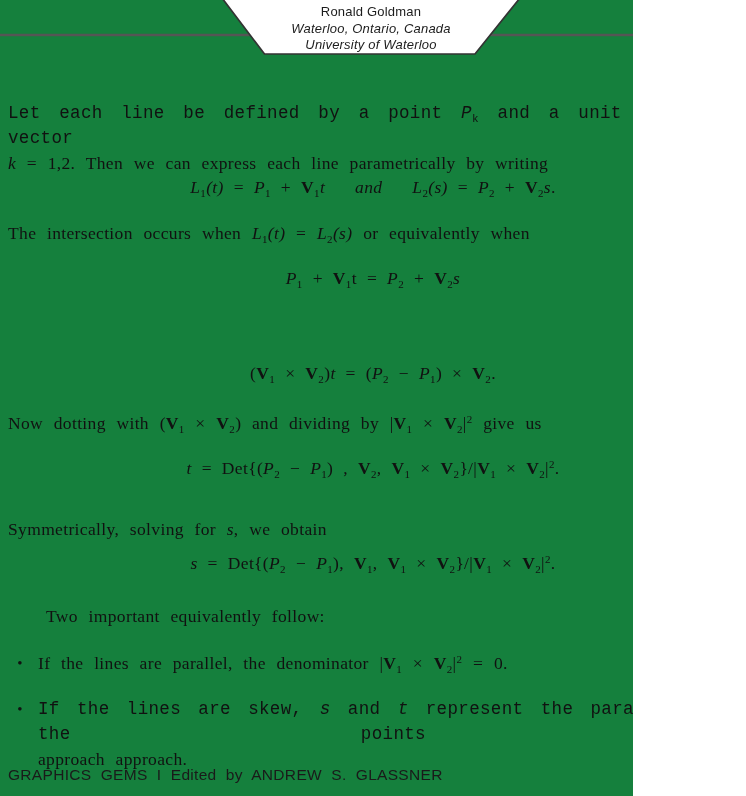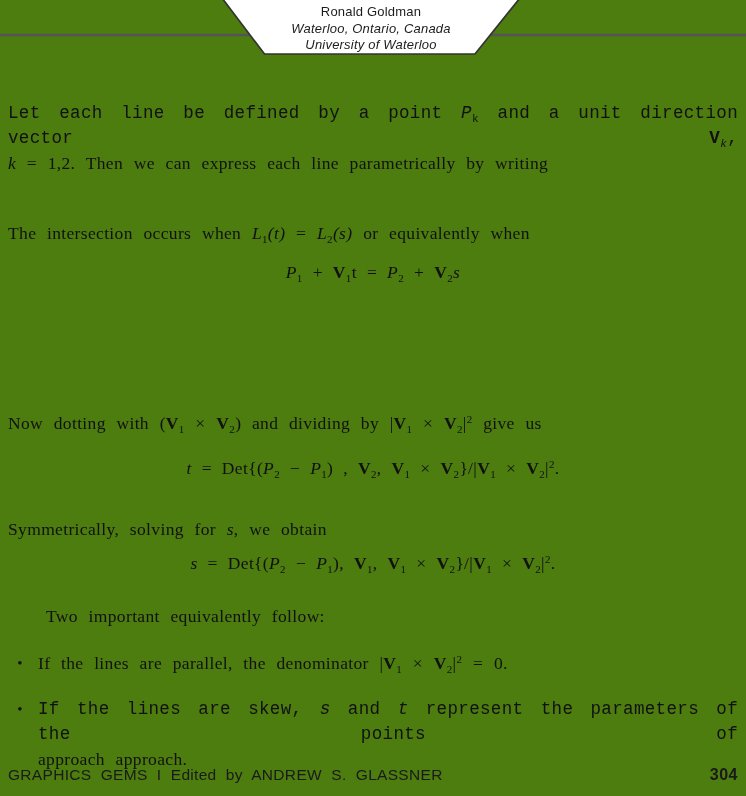--- a/index.html
+++ b/index.html
@@ -2,23 +2,23 @@
 <html><head>
 <meta charset="utf-8">
 <style>
   html, body {
     margin: 0;
     padding: 0;
     background: #ffffff;
   }
   .page {
     position: relative;
-    width: 746px;
+    width: 633px;
     height: 796px;
-    background: #4d7c0f;
+    background: #15803d;
     overflow: hidden;
     font-family: "Liberation Serif", serif;
     color: #111111;
   }
 
   
   .header-art {
     position: absolute;
     top: 0;
     left: 0;
@@ -99,21 +99,21 @@
   .page-num {
     font-weight: bold;
     font-size: 16px;
     letter-spacing: 0.5px;
   }
 
   
   .pos-p1  { top: 101px; }
   .pos-eq1 { top: 175px; }
   .pos-p2  { top: 221px; }
-  .pos-eq2 { top: 260px; text-align: center; }
+  .pos-eq2 { top: 266px; text-align: center; }
   .pos-p3  { top: 316px; }
   .pos-eq3 { top: 361px; }
   .pos-p4  { top: 411px; }
   .pos-eq4 { top: 456px; }
   .pos-p5  { top: 517px; }
   .pos-eq5 { top: 551px; }
   .pos-p6  { top: 604px; }
   .pos-b1  { top: 651px; }
   .pos-b2  { top: 697px; }
 </style>
@@ -132,26 +132,28 @@
     <div>Ronald Goldman</div>
     <div class="aff">Waterloo, Ontario, Canada</div>
     <div class="aff">University of Waterloo</div>
   </div>
 
   <div class="blk pos-p1">
     <div class="jline">Let each line be defined by a point <i>P<sub>k</sub></i> and a unit direction vector <b>V</b><sub><i>k</i></sub>,</div>
     <div><i>k</i> = 1,2. Then we can express each line parametrically by writing</div>
   </div>
 
+  <div class="blk eq pos-eq1"><i>L</i><sub>1</sub><i>(t)</i> = <i>P</i><sub>1</sub> + <b>V</b><sub>1</sub><i>t</i> &nbsp; <i>and</i> &nbsp; <i>L</i><sub>2</sub><i>(s)</i> = <i>P</i><sub>2</sub> + <b>V</b><sub>2</sub><i>s</i>.</div>
 
   <div class="blk pos-p2">The intersection occurs when <i>L</i><sub>1</sub><i>(t)</i> = <i>L</i><sub>2</sub><i>(s)</i> or equivalently when</div>
 
   <div class="blk eq pos-eq2"><i>P</i><sub>1</sub> + <b>V</b><sub>1</sub>t = <i>P</i><sub>2</sub> + <b>V</b><sub>2</sub><i>s</i></div>
 
 
+  <div class="blk eq pos-eq3">(<b>V</b><sub>1</sub> × <b>V</b><sub>2</sub>)<i>t</i> = (<i>P</i><sub>2</sub> − <i>P</i><sub>1</sub>) × <b>V</b><sub>2</sub>.</div>
 
   <div class="blk pos-p4">Now dotting with (<b>V</b><sub>1</sub> × <b>V</b><sub>2</sub>) and dividing by |<b>V</b><sub>1</sub> × <b>V</b><sub>2</sub>|<sup>2</sup> give us</div>
 
   <div class="blk eq pos-eq4"><i>t</i> = Det{(<i>P</i><sub>2</sub> − <i>P</i><sub>1</sub>) , <b>V</b><sub>2</sub>, <b>V</b><sub>1</sub> × <b>V</b><sub>2</sub>}/|<b>V</b><sub>1</sub> × <b>V</b><sub>2</sub>|<sup>2</sup>.</div>
 
   <div class="blk pos-p5">Symmetrically, solving for <i>s</i>, we obtain</div>
 
   <div class="blk eq pos-eq5"><i>s</i> = Det{(<i>P</i><sub>2</sub> − <i>P</i><sub>1</sub>), <b>V</b><sub>1</sub>, <b>V</b><sub>1</sub> × <b>V</b><sub>2</sub>}/|<b>V</b><sub>1</sub> × <b>V</b><sub>2</sub>|<sup>2</sup>.</div>
 
   <div class="blk indent pos-p6">Two important equivalently follow:</div>

